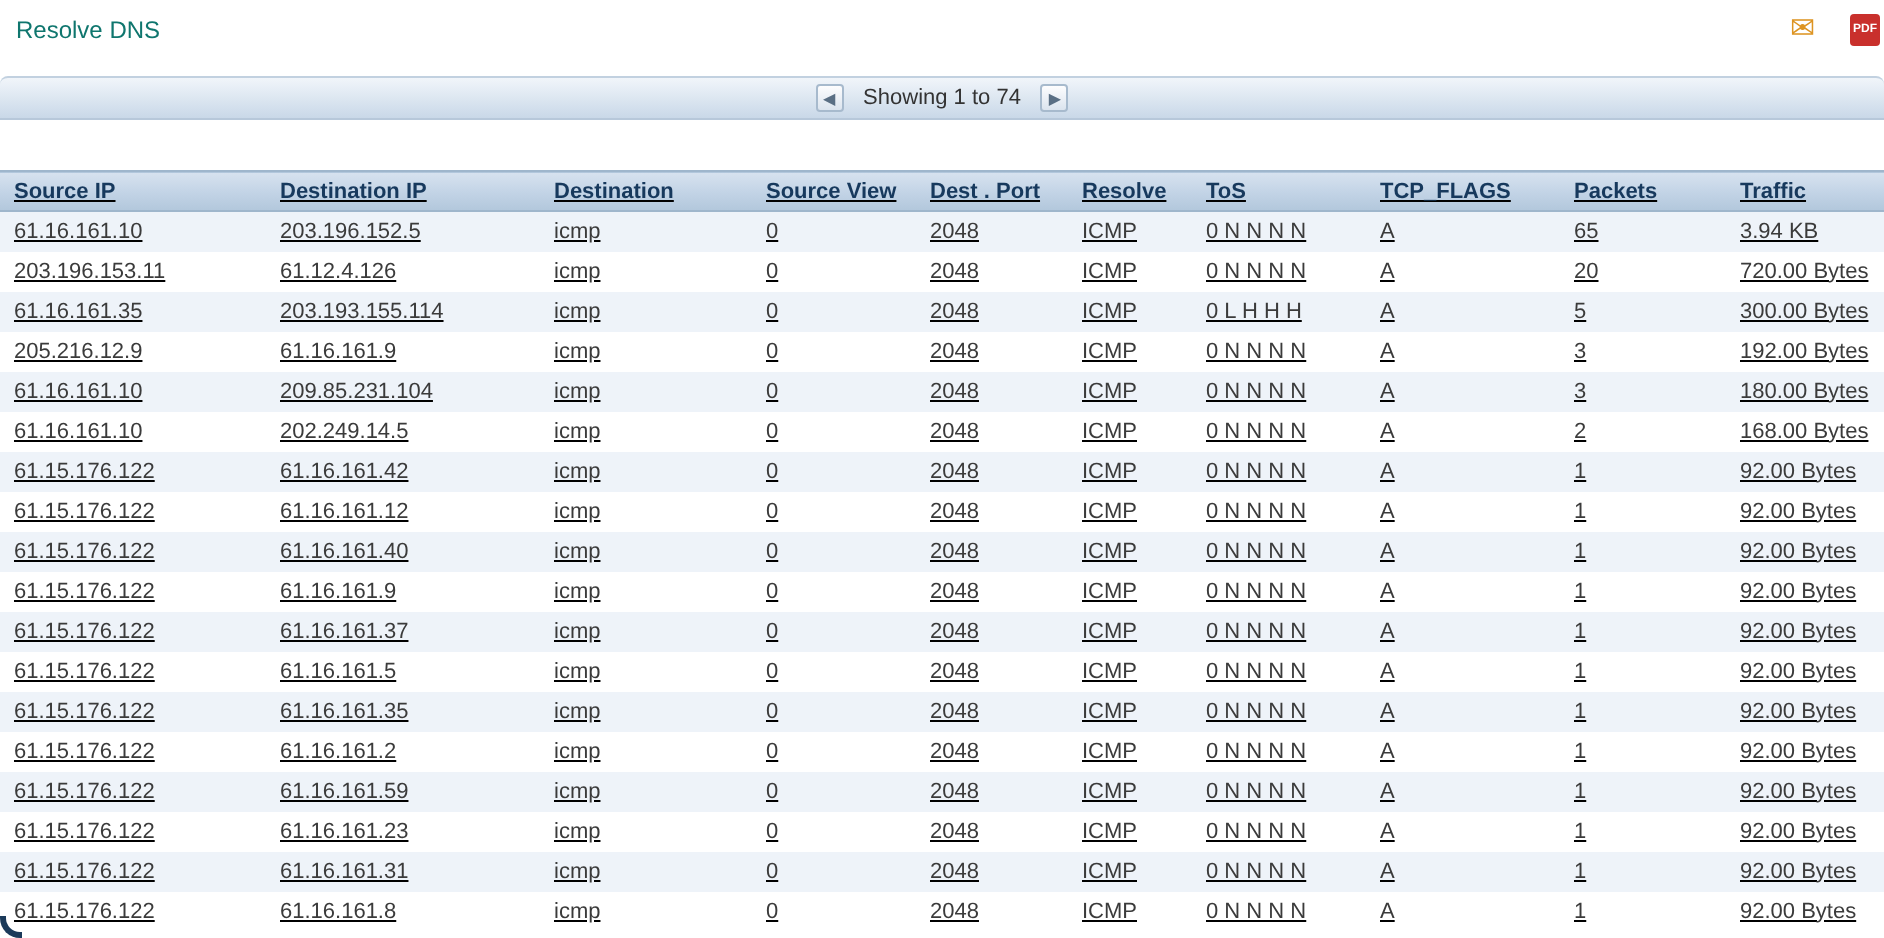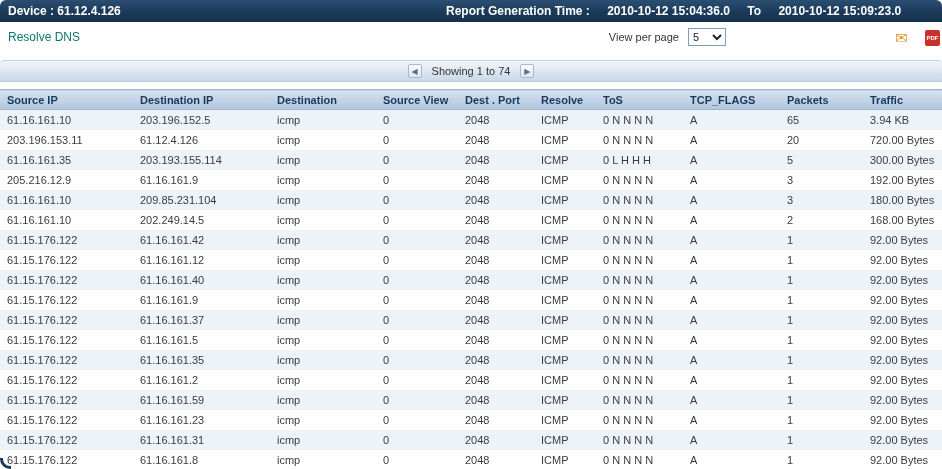--- a/index.html
+++ b/index.html
@@ -72,21 +72,21 @@
     background: linear-gradient(180deg, #fdfdfe, #dbe4ee);
     border: 1px solid #a7bacd; border-radius: 2px;
     cursor: pointer; box-sizing: border-box;
   }
   .pg-text {
     margin: 0 10px; font-size: 11px; font-weight: normal; color: #333333;
     white-space: nowrap;
   }
 
   
-  .table-wrap { margin-top: 7px; }
+  .table-wrap { margin-top: 25px; text-decoration: underline; }
   table.flow {
     width: 960px; table-layout: fixed; border-collapse: collapse;
     font-size: 11px;
   }
   table.flow th {
     height: 20px; text-align: left; padding: 0 0 0 7px;
     box-sizing: border-box; white-space: nowrap; overflow: hidden;
     background: linear-gradient(180deg, #d7e2ef 0%, #c3d4e6 50%, #b2c7dc 100%);
     border-top: 1px solid #9fb6cc; border-bottom: 1px solid #9fb6cc;
     color: #17395d; font-weight: bold; font-size: 11px;
@@ -103,38 +103,23 @@
     position: absolute; left: 0; bottom: 0; width: 11px; height: 11px;
     border-left: 3px solid #1b3a5a; border-bottom: 3px solid #1b3a5a;
     border-bottom-left-radius: 10px; box-sizing: border-box;
   }
 </style>
 </head>
 <body>
 
 <div class="page">
 
-  <div class="topbar">
-    <span class="device">Device : 61.12.4.126</span>
-    <div class="gentime">
-      <span class="gt-label">Report Generation Time :</span>
-      <span class="gt-val">2010-10-12 15:04:36.0</span>
-      <span class="gt-val gt-to">To</span>
-      <span class="gt-val">2010-10-12 15:09:23.0</span>
-    </div>
-  </div>
 
   <div class="toolbar">
     <a class="resolve-dns">Resolve DNS</a>
-    <div class="vpp">
-      <span>View per page</span>
-      <select>
-        <option selected="">5</option>
-      </select>
-    </div>
     <div class="tool-icons">
       <span class="mail-icon">✉</span>
       <span class="pdf-icon">PDF</span>
     </div>
   </div>
 
   <div class="pagebar">
     <span class="pg-btn">◀</span>
     <span class="pg-text">Showing 1 to 74</span>
     <span class="pg-btn">▶</span>

